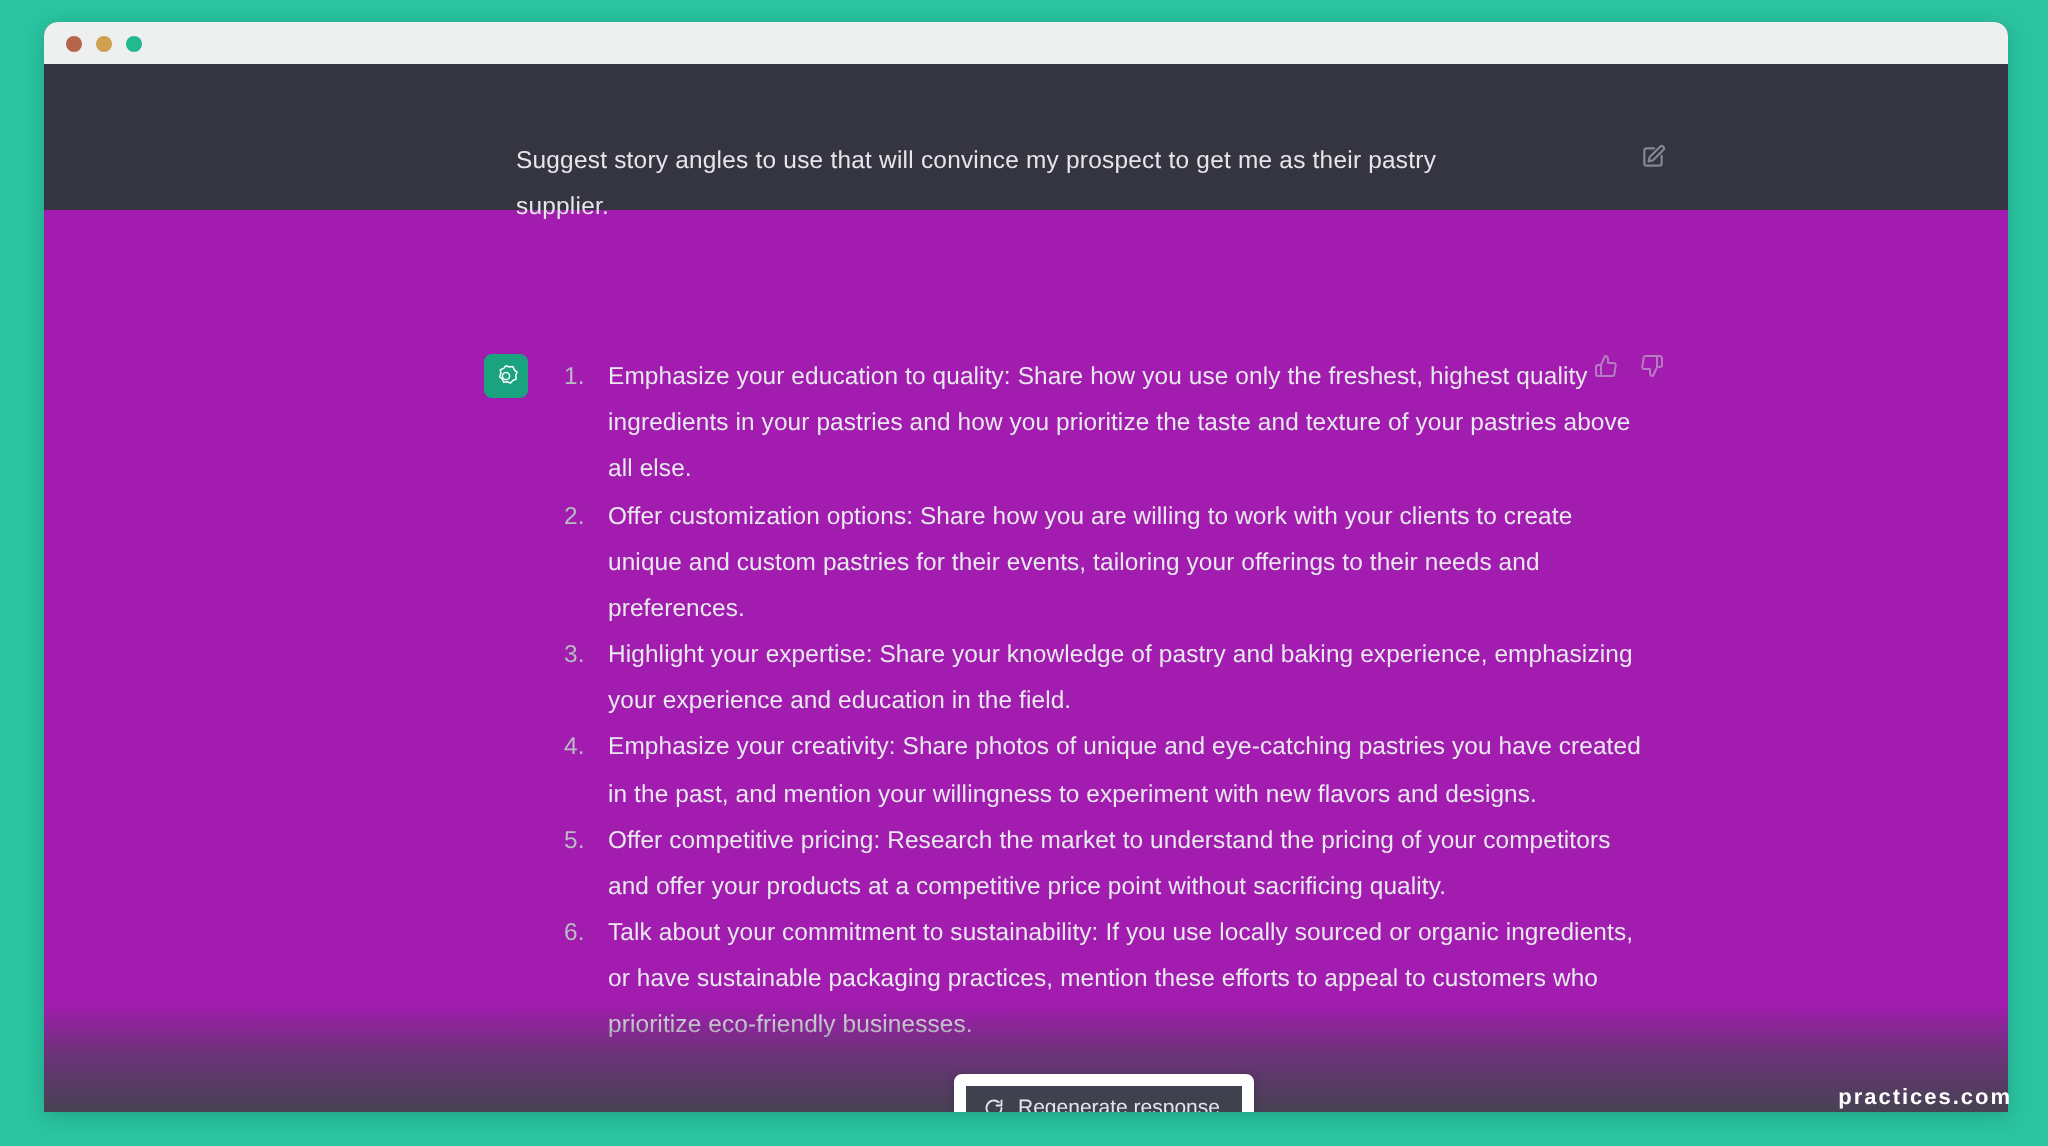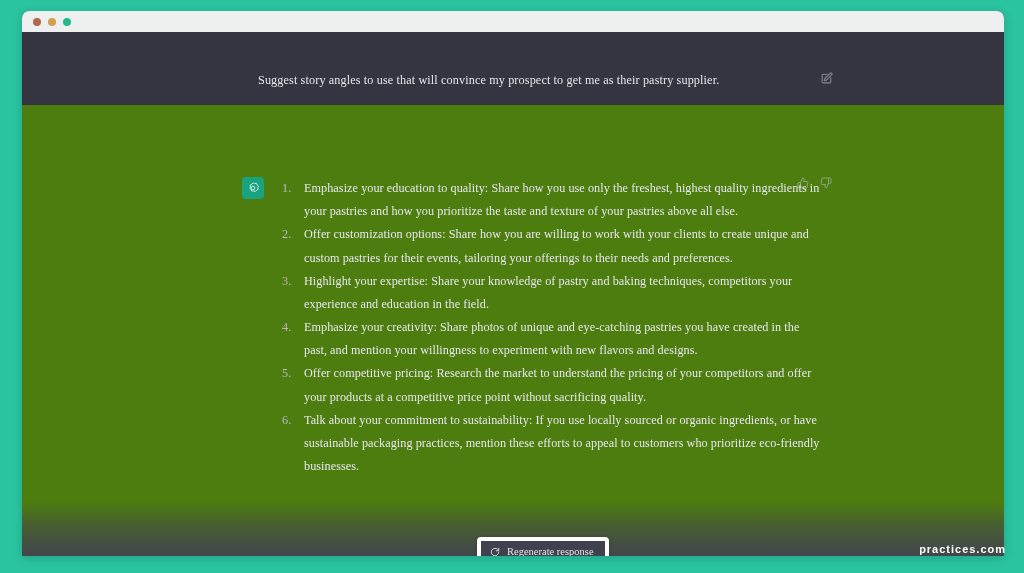--- a/index.html
+++ b/index.html
@@ -39,22 +39,21 @@
   }
   .dot { width: 8px; height: 8px; border-radius: 50%; display: block; }
   .dot.red    { background: #b5654c; }
   .dot.yellow { background: #cfa04e; }
   .dot.green  { background: #22b98f; }
 
   
   .chat {
     position: relative;
     height: 524px;
-    background: #4d7c0f;
-    font-family: Liberation Serif, serif;
+    background: #a21caf;
   }
 
   
   .prompt-band {
     background: #343541;
     height: 73px;
     position: relative;
   }
   .prompt-inner {
     position: absolute;
@@ -146,21 +145,21 @@
 
   
   .regenerate {
     position: absolute;
     left: 455px;
     top: 505px;
     display: flex;
     align-items: center;
     gap: 7px;
     background: #40414f;
-    border: 4px solid #ffffff;
+    border: 6px solid #ffffff;
     border-radius: 4px;
     padding: 5px 11px 5px 9px;
     color: #e4e4ea;
     font-size: 10.5px;
     white-space: nowrap;
     box-shadow: 0 1px 4px rgba(0,0,0,.25);
   }
 
   .watermark {
     position: absolute;
@@ -219,21 +218,21 @@
           <svg width="12" height="12" viewBox="0 0 24 24" fill="none" stroke="#c9cad3" stroke-width="2" stroke-linecap="round" stroke-linejoin="round">
             <path d="M10 15v4a3 3 0 0 0 3 3l4-9V2H5.7a2 2 0 0 0-2 1.7l-1.4 9A2 2 0 0 0 4.3 15H10z"></path>
             <path d="M17 2h2.7A2.3 2.3 0 0 1 22 4.3v6.4A2.3 2.3 0 0 1 19.7 13H17"></path>
           </svg>
         </span>
       </div>
 
       <ol class="answer-list">
         <li>Emphasize your education to quality: Share how you use only the freshest, highest quality ingredients in your pastries and how you prioritize the taste and texture of your pastries above all else.</li>
         <li>Offer customization options: Share how you are willing to work with your clients to create unique and custom pastries for their events, tailoring your offerings to their needs and preferences.</li>
-        <li>Highlight your expertise: Share your knowledge of pastry and baking techniques, competitors your experience and education in the field.</li>
+        <li>Highlight your expertise: Share your knowledge of pastry and baking experience, emphasizing your experience and education in the field.</li>
         <li>Emphasize your creativity: Share photos of unique and eye-catching pastries you have created in the past, and mention your willingness to experiment with new flavors and designs.</li>
         <li>Offer competitive pricing: Research the market to understand the pricing of your competitors and offer your products at a competitive price point without sacrificing quality.</li>
         <li>Talk about your commitment to sustainability: If you use locally sourced or organic ingredients, or have sustainable packaging practices, mention these efforts to appeal to customers who prioritize eco-friendly businesses.</li>
       </ol>
     </div>
 
     <div class="fade-mask"></div>
 
     <div class="regenerate">
       <span>

